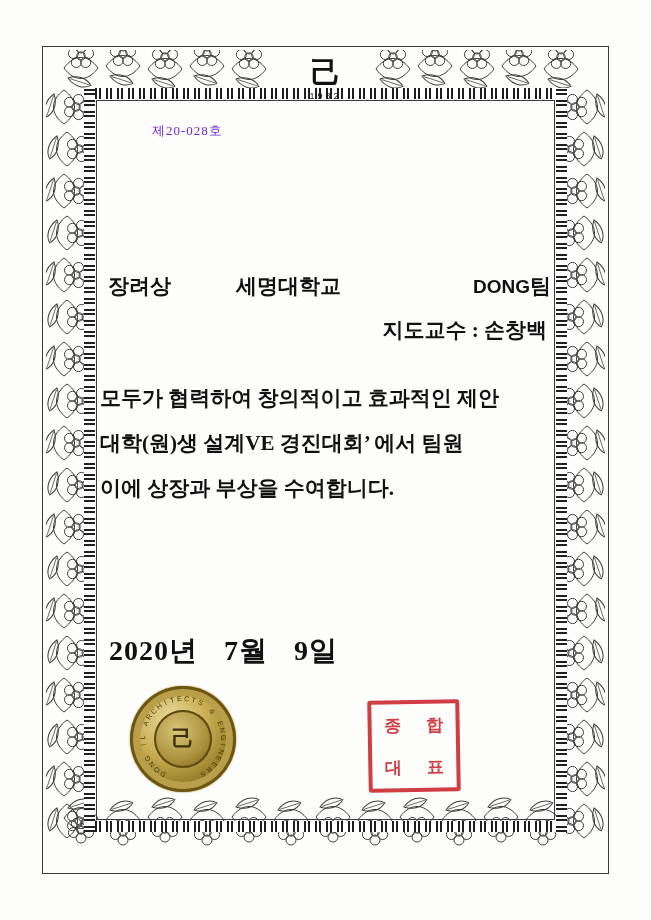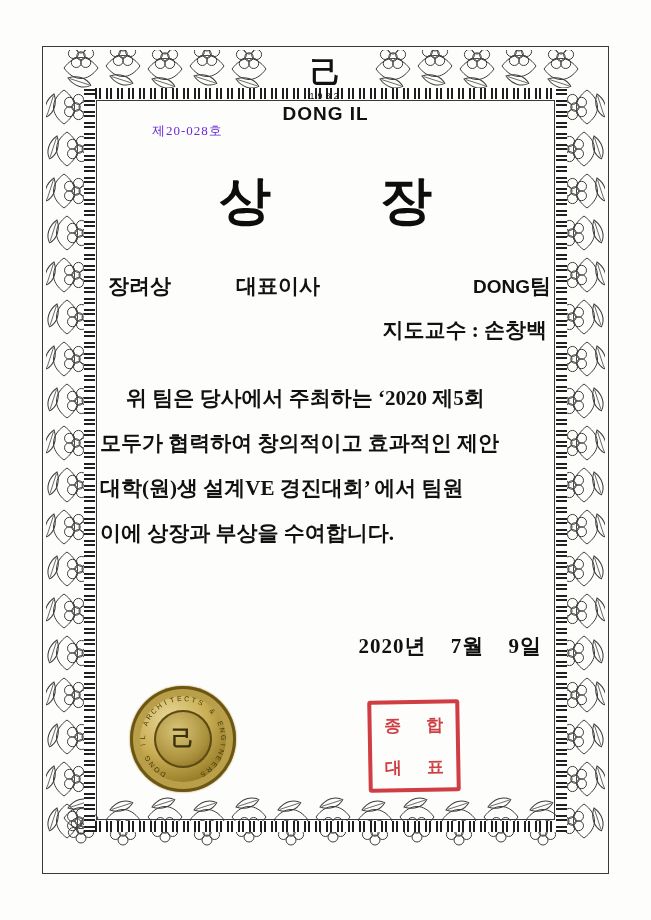--- a/index.html
+++ b/index.html
@@ -184,22 +184,22 @@
   .body-line {
     display: block;
     white-space: nowrap;
   }
   .body-line.indent { text-indent: 26px; }
 
   .date-line {
     position: absolute;
     left: 0; right: 0;
     top: 528px;
-    text-align: right;
-    font-size: 21px;
+    text-align: left;
+    font-size: 28px;
     font-weight: bold;
     letter-spacing: 1px;
     color: #111;
   }
   .date-line span { margin: 0 9px; }
 
   .signature-block {
     position: absolute;
     left: 150px;
     top: 598px;
@@ -393,42 +393,39 @@
   <div class="gk gk-bottom"></div>
   <div class="gk gk-left"></div>
   <div class="gk gk-right"></div>
   <div class="border-greek-inner"></div>
 
   <div class="content">
 
     <div class="logo-block">
       <div class="logo-mark">己</div>
       <div class="logo-year">1982</div>
-      <div class="logo-name">DONG IL</div>
     </div>
 
     <div class="doc-number">제20-028호</div>
 
-    <div class="title">상 장</div>
 
     <div class="award-row">
       <span class="award-grade">장려상</span>
-      <span class="award-org">대표이사</span>
+      <span class="award-org">세명대학교</span>
       <span class="award-team">
         <span>DONG</span><span class="team-suffix">팀</span>
       </span>
     </div>
 
     <div class="advisor-row">
       <span>지도교수 :</span>
       <span>손창백</span>
     </div>
 
     <div class="body-text">
-      <span class="body-line indent">위 팀은 당사에서 주최하는 ‘2020 제5회</span>
       <span class="body-line">모두가 협력하여 창의적이고 효과적인 제안</span>
       <span class="body-line">대학(원)생 설계VE 경진대회’ 에서 팀원</span>
       <span class="body-line">이에 상장과 부상을 수여합니다.</span>
     </div>
 
     <div class="date-line">
       <span>2020년</span>
       <span>7월</span>
       <span>9일</span>
     </div>

